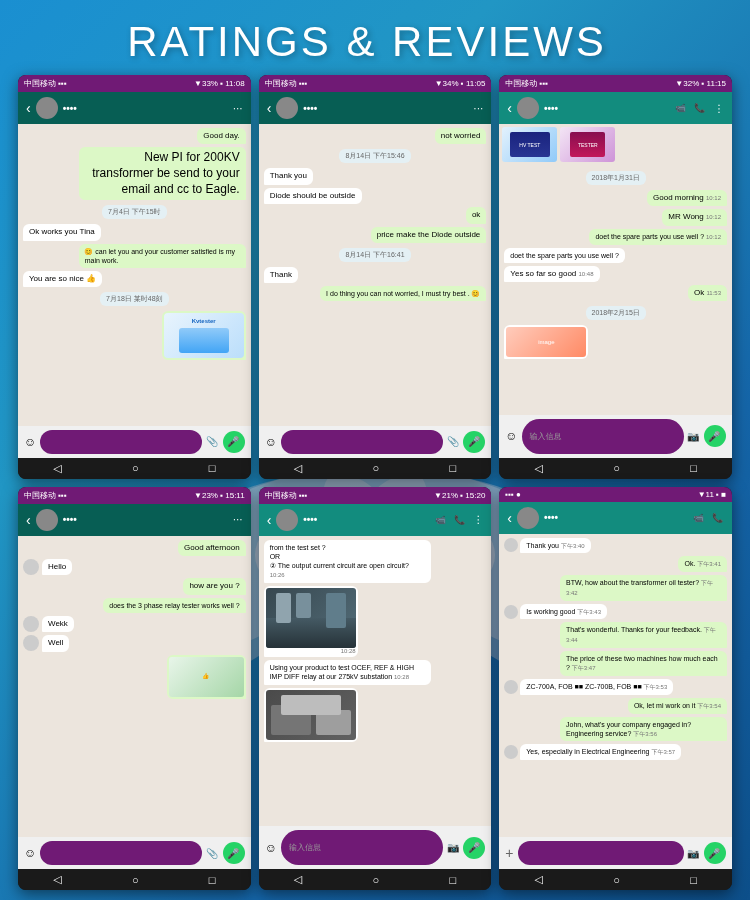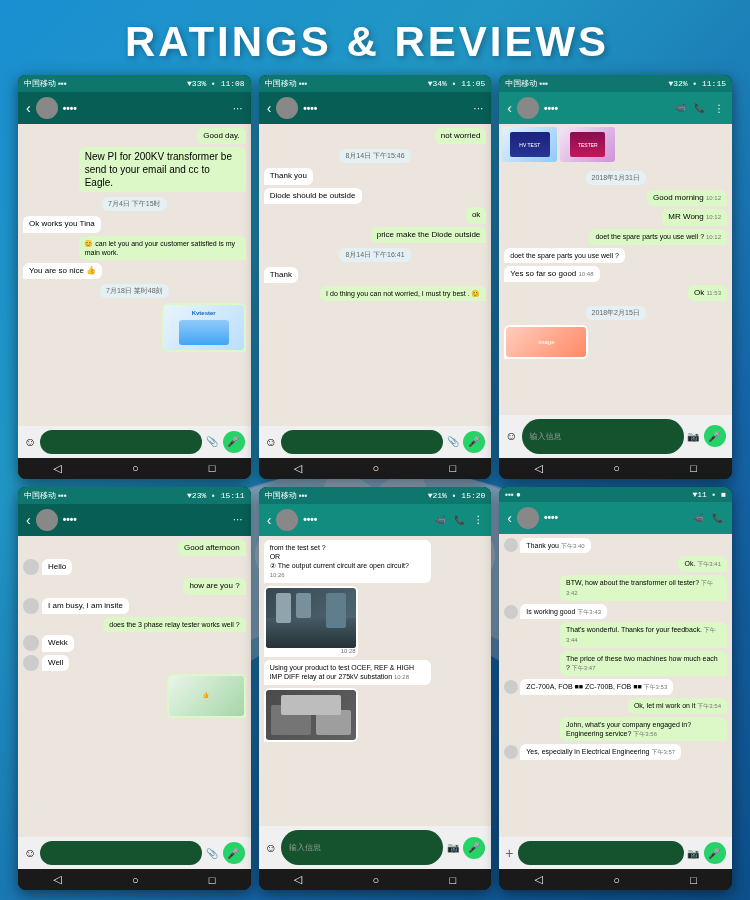--- a/index.html
+++ b/index.html
@@ -9,21 +9,21 @@
       overflow: hidden;
       font-family: Arial, sans-serif;
       background: linear-gradient(135deg, #1a8fd1 0%, #2196c4 30%, #1565a8 70%, #0d4f8a 100%);
       position: relative;
     }
 
     .title {
       text-align: center;
       color: white;
       font-size: 42px;
-      font-weight: 700;
+      font-weight: 400;
       letter-spacing: 3px;
       padding: 18px 16px 12px 0;
       text-shadow: 2px 2px 6px rgba(0,0,0,0.3);
     }
 
     
     .handshake-bg {
       position: absolute;
       top: 70px;
       left: 0;
@@ -53,31 +53,31 @@
       background: #1a1a1a;
       border-radius: 8px;
       overflow: hidden;
       display: flex;
       flex-direction: column;
       box-shadow: 0 4px 15px rgba(0,0,0,0.5);
     }
 
     
     .status-bar {
-      background: #0f766e;
+      background: #701a75;
       color: white;
       font-size: 8px;
       padding: 3px 6px;
       display: flex;
       justify-content: space-between;
       align-items: center;
       flex-shrink: 0;
     }
     .status-left { display: flex; align-items: center; gap: 2px; }
-    .status-right { display: flex; align-items: center; gap: 2px; font-family: Liberation Mono, monospace; }
+    .status-right { display: flex; align-items: center; gap: 2px; }
 
     
     .chat-header {
       background: #075e54;
       color: white;
       padding: 5px 8px;
       display: flex;
       align-items: center;
       gap: 5px;
       flex-shrink: 0;
@@ -139,21 +139,21 @@
     .chat-input-bar {
       background: #f0f0f0;
       padding: 4px 6px;
       display: flex;
       align-items: center;
       gap: 4px;
       flex-shrink: 0;
     }
     .chat-input-field {
       flex: 1;
-      background: #14532d;
+      background: #701a75;
       border-radius: 20px;
       padding: 12px 8px;
       font-size: 8px;
       color: #999;
     }
     .mic-btn {
       width: 22px; height: 22px;
       background: #25d366;
       border-radius: 50%;
       display: flex;
@@ -228,21 +228,21 @@
       <span class="status-right">▼33% ▪ 11:08</span>
     </div>
     <div class="chat-header">
       <span class="back-arrow">‹</span>
       <div class="header-avatar"></div>
       <span class="header-name">••••</span>
       <span class="header-icons">···</span>
     </div>
     <div class="chat-body">
       <div class="msg-bubble msg-sent">Good day.</div>
-      <div class="msg-bubble msg-sent" style="font-size:10px;">New PI for 200KV transformer be send to your email and cc to Eagle.</div>
+      <div class="msg-bubble msg-sent" style="font-size:12px;text-align:right;">New PI for 200KV transformer be send to your email and cc to Eagle.</div>
       <div class="date-separator">7月4日 下午15时</div>
       <div class="msg-bubble msg-received">Ok works you Tina</div>
       <div class="msg-bubble msg-sent" style="font-size:7px;">😊 can let you and your customer satisfied is my main work.</div>
       <div class="msg-bubble msg-received">You are so nice 👍</div>
       <div class="date-separator">7月18日 某时48刻</div>
       <div class="msg-bubble msg-sent" style="padding:2px;">
         <div class="chat-image">
           <div class="chat-image-inner" style="background: linear-gradient(135deg, #e8f4fd, #bbdefb); display:flex; flex-direction:column; align-items:center; justify-content:center;">
             <span style="font-size:6px; color:#1565c0; font-weight:bold;">Kvtester</span>
             <div style="width:50px;height:25px;background:linear-gradient(#90caf9,#42a5f5);border-radius:3px;margin-top:2px;"></div>
@@ -367,24 +367,20 @@
       <span class="header-name">••••</span>
       <span class="header-icons">···</span>
     </div>
     <div class="chat-body">
       <div class="msg-bubble msg-sent">Good afternoon</div>
       <div style="display:flex;align-items:center;gap:3px;">
         <div style="width:16px;height:16px;background:#ccc;border-radius:50%;flex-shrink:0;"></div>
         <div class="msg-bubble msg-received">Hello</div>
       </div>
       <div class="msg-bubble msg-sent">how are you ?</div>
-      <div style="display:flex;align-items:center;gap:3px;">
-        <div style="width:16px;height:16px;background:#ccc;border-radius:50%;flex-shrink:0;"></div>
-        <div class="msg-bubble msg-received">I am busy, I am insite</div>
-      </div>
       <div class="msg-bubble msg-sent" style="font-size:7px;">does the 3 phase relay tester works well ?</div>
       <div style="display:flex;align-items:center;gap:3px;">
         <div style="width:16px;height:16px;background:#ccc;border-radius:50%;flex-shrink:0;"></div>
         <div class="msg-bubble msg-received">Wekk</div>
       </div>
       <div style="display:flex;align-items:center;gap:3px;">
         <div style="width:16px;height:16px;background:#ccc;border-radius:50%;flex-shrink:0;"></div>
         <div class="msg-bubble msg-received">Well</div>
       </div>
       <div class="msg-bubble msg-sent" style="padding:2px;">

